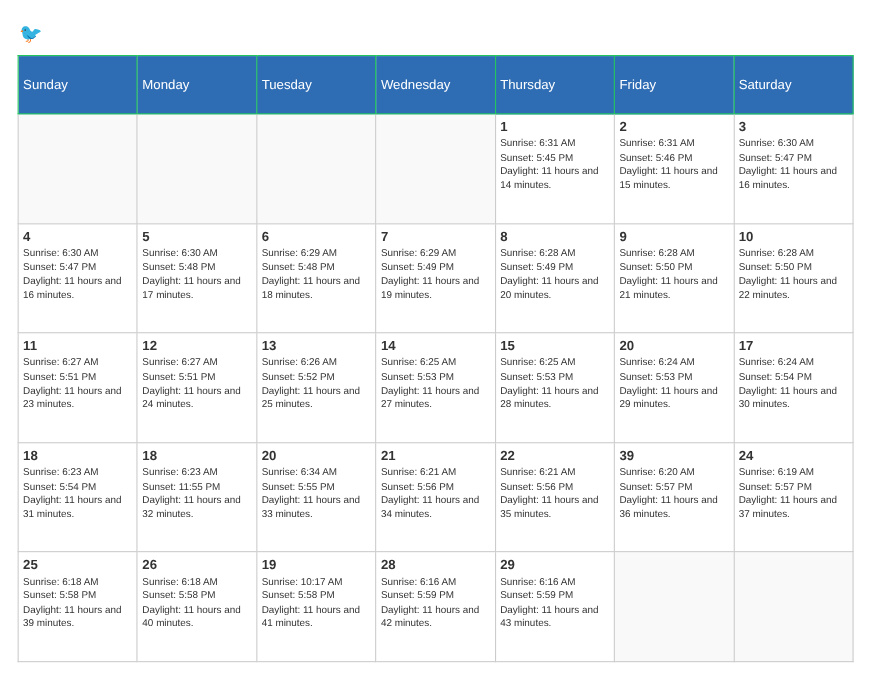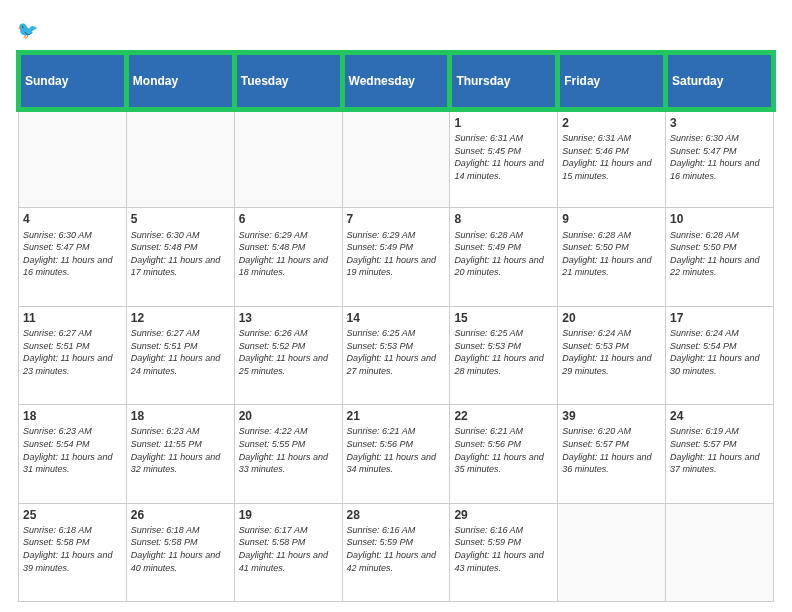--- a/index.html
+++ b/index.html
@@ -57,24 +57,24 @@
       flex: 1;
       border: 1px solid #ccc;
       border-collapse: collapse;
       width: 100%;
       table-layout: fixed;
     }
     .calendar th {
       background-color: #2e6db4;
       color: #fff;
       font-size: 12px;
-      font-weight: bold;
+      font-weight: normal;
       padding: 19px 4px;
       text-align: left;
-      border: 5px solid #22c55e;
+      border: 1px solid #22c55e;
     }
     .calendar td {
       border: 1px solid #ccc;
       vertical-align: top;
       padding: 3px 4px;
       font-size: 9.5px;
       color: #333;
       line-height: 1.35;
     }
     .calendar td.empty {
@@ -84,21 +84,20 @@
       font-size: 12px;
       font-weight: bold;
       color: #333;
       display: block;
       margin-bottom: 1px;
     }
     .day-info {
       font-size: 9px;
       color: #333;
       line-height: 1.4;
-      font-style: italic;
     }
     tr.week-row td {
       height: 88px;
     }
   </style>
 </head>
 <body>
 
 <div class="page">
   <div class="header">
@@ -250,21 +249,21 @@
 Daylight: 11 hours and 31 minutes.</div>
           </td>
           <td>
             <span class="day-number">18</span>
             <div class="day-info">Sunrise: 6:23 AM
 Sunset: 11:55 PM
 Daylight: 11 hours and 32 minutes.</div>
           </td>
           <td>
             <span class="day-number">20</span>
-            <div class="day-info">Sunrise: 4:22 AM
+            <div class="day-info">Sunrise: 6:34 AM
 Sunset: 5:55 PM
 Daylight: 11 hours and 33 minutes.</div>
           </td>
           <td>
             <span class="day-number">21</span>
             <div class="day-info">Sunrise: 6:21 AM
 Sunset: 5:56 PM
 Daylight: 11 hours and 34 minutes.</div>
           </td>
           <td>
@@ -294,21 +293,21 @@
 Daylight: 11 hours and 39 minutes.</div>
           </td>
           <td>
             <span class="day-number">26</span>
             <div class="day-info">Sunrise: 6:18 AM
 Sunset: 5:58 PM
 Daylight: 11 hours and 40 minutes.</div>
           </td>
           <td>
             <span class="day-number">19</span>
-            <div class="day-info">Sunrise: 6:17 AM
+            <div class="day-info">Sunrise: 10:17 AM
 Sunset: 5:58 PM
 Daylight: 11 hours and 41 minutes.</div>
           </td>
           <td>
             <span class="day-number">28</span>
             <div class="day-info">Sunrise: 6:16 AM
 Sunset: 5:59 PM
 Daylight: 11 hours and 42 minutes.</div>
           </td>
           <td>

